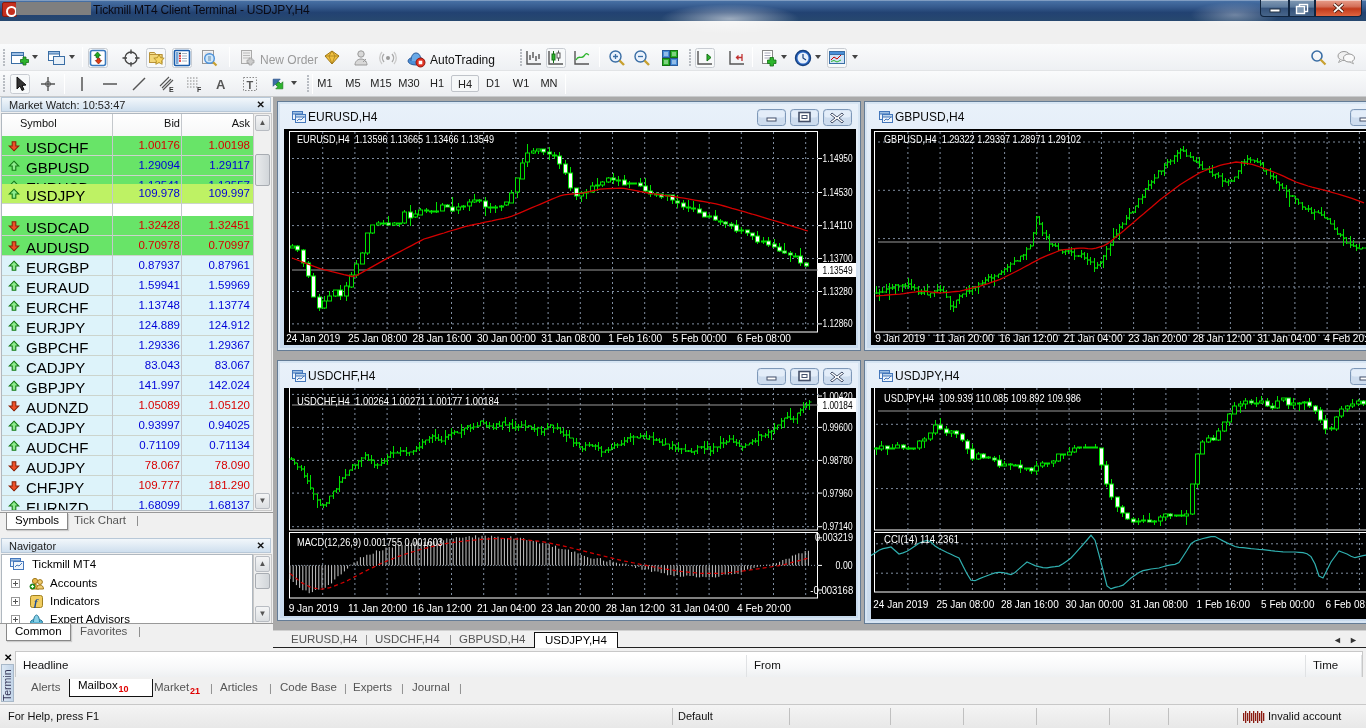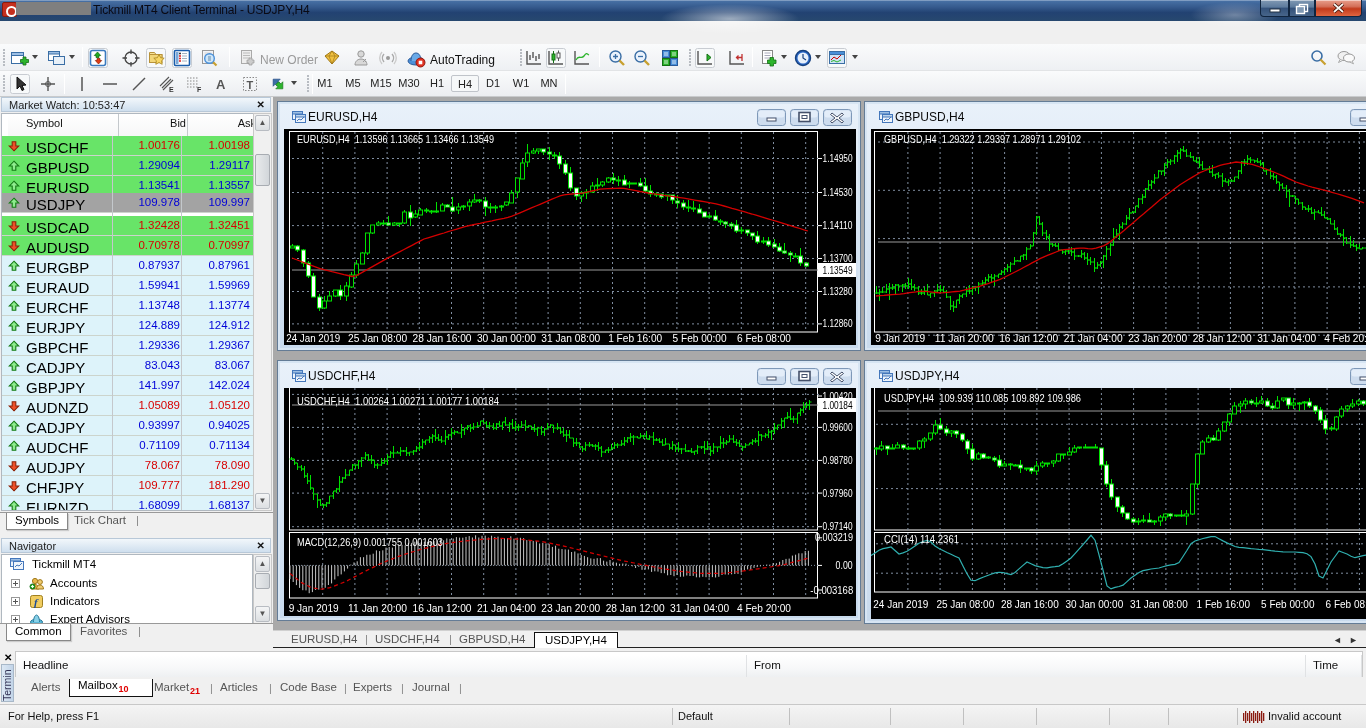--- a/index.html
+++ b/index.html
@@ -19,21 +19,21 @@
 #tb1{position:absolute;left:0;top:44px;width:1366px;height:27px;background:linear-gradient(180deg,#fafbfc,#eef0f3);border-bottom:1px solid #e2e4e6}
 #tb2{position:absolute;left:0;top:71px;width:1366px;height:26px;background:linear-gradient(180deg,#fafbfc,#eceef1);border-bottom:1px solid #c8cacc}
 .tblab{position:absolute;top:9px;font-size:12px}
 .dar{position:absolute;width:0;height:0;border-left:3.5px solid transparent;border-right:3.5px solid transparent;border-top:4px solid #444}
 .tfb{position:absolute;top:4px;width:28px;text-align:center;color:#222;font-size:11px;padding-top:2px;height:17px}
 .tfa{border:1px solid #c0c4ca;background:#f6f8f9;border-radius:2px}
 #left{position:absolute;left:0;top:97px;width:273px;height:549px;background:#f0f0f0}
 .phead{position:absolute;left:1px;width:270px;height:15px;background:linear-gradient(180deg,#f2f7fb,#cfdfee);border:1px solid #b8c8d8;color:#222;padding:1px 0 0 7px}
 .px{position:absolute;right:5px;top:1px;font-size:10px;color:#111;font-weight:bold}
 #mwtable{position:absolute;left:1px;top:16px;width:252px;height:398px;background:#fff;border:1px solid #b0b8c0;border-right:none;overflow:hidden}
-#mwhdr{position:absolute;left:6px;top:0;width:100%;height:39px;background:linear-gradient(180deg,#ffffff,#f0f1f2);border-bottom:1px solid #c8ccd0;color:#111}
+#mwhdr{position:absolute;left:0;top:0;width:100%;height:39px;background:linear-gradient(180deg,#ffffff,#f0f1f2);border-bottom:1px solid #c8ccd0;color:#111}
 .mwrow{position:absolute;left:0;width:100%;height:20px;border-bottom:1px solid #ccd4cc}
 .mwar{position:absolute;left:6px;top:4px}
 .mwsym{position:absolute;left:24px;top:3px;color:#000;font-size:15px}
 .mwbid{position:absolute;left:96px;width:82px;top:3px;text-align:right;font-size:11.5px}
 .mwask{position:absolute;left:166px;width:82px;top:3px;text-align:right;font-size:11.5px}
 .colsep{position:absolute;top:0;width:1px;height:100%;background:#c4c8cc}
 #mwscroll{position:absolute;left:253px;top:16px;width:19px;height:398px;background:#f0f0f0;border:1px solid #c8c8c8}
 .sbtn{position:absolute;left:1px;width:15px;height:16px;background:linear-gradient(180deg,#f4f5f6,#dcdfe2);border:1px solid #b8bcc2;border-radius:2px;color:#555;font-size:8px;text-align:center;line-height:14px}
 .sthumb{position:absolute;left:1px;width:15px;background:linear-gradient(90deg,#e8eaec,#d2d6da);border:1px solid #a8acb2;border-radius:2px}
 .tabrow{position:absolute;left:0;width:273px;height:18px;background:#f0f0f0;border-top:1px solid #999}
@@ -354,21 +354,21 @@
             <span class="mwask" style="color:#0000d8">1.29117</span>
           </div>
           <div class="mwrow" style="top:40px;background:#68e468">
 <span class="mwar"><svg width="12" height="12" viewBox="0 0 12 12">
                 <path d="M6 1.2 L10.8 6 L7.8 6 L7.8 10.2 L4.2 10.2 L4.2 6 L1.2 6 Z" fill="#8eec8e" stroke="#157a15" stroke-width="1.1"></path>
               </svg></span>
             <span class="mwsym">EURUSD</span>
 <span class="mwbid" style="color:#0000d8">1.13541</span>
             <span class="mwask" style="color:#0000d8">1.13557</span>
           </div>
-          <div class="mwrow" style="top:57px;background:#a3a3a3">
+          <div class="mwrow" style="top:48px;background:#bef264">
 <span class="mwar"><svg width="12" height="12" viewBox="0 0 12 12">
                 <path d="M6 1.2 L10.8 6 L7.8 6 L7.8 10.2 L4.2 10.2 L4.2 6 L1.2 6 Z" fill="#8eec8e" stroke="#157a15" stroke-width="1.1"></path>
               </svg></span>
             <span class="mwsym">USDJPY</span>
 <span class="mwbid" style="color:#0000d8">109.978</span>
             <span class="mwask" style="color:#0000d8">109.997</span>
           </div>
           <div class="mwrow" style="top:80px;background:#68e468">
 <span class="mwar"><svg width="12" height="12" viewBox="0 0 12 12">
                 <path d="M6 10.8 L10.8 6 L7.8 6 L7.8 1.8 L4.2 1.8 L4.2 6 L1.2 6 Z" fill="#ee4f28" stroke="#8e2408" stroke-width="1.1"></path>

